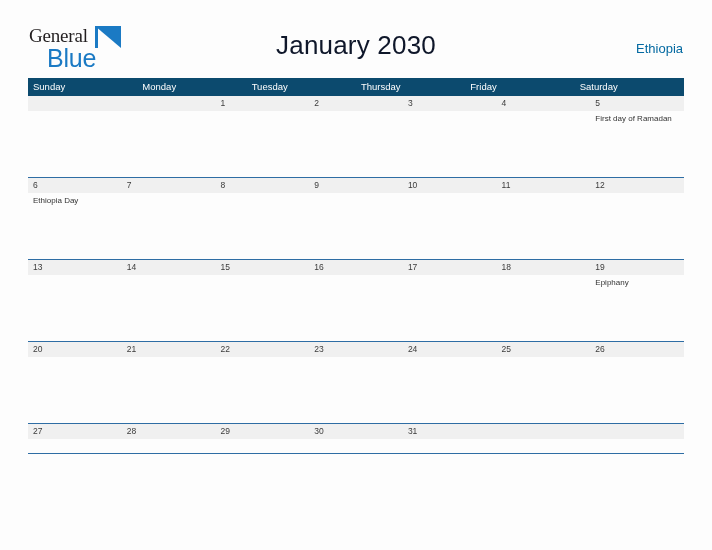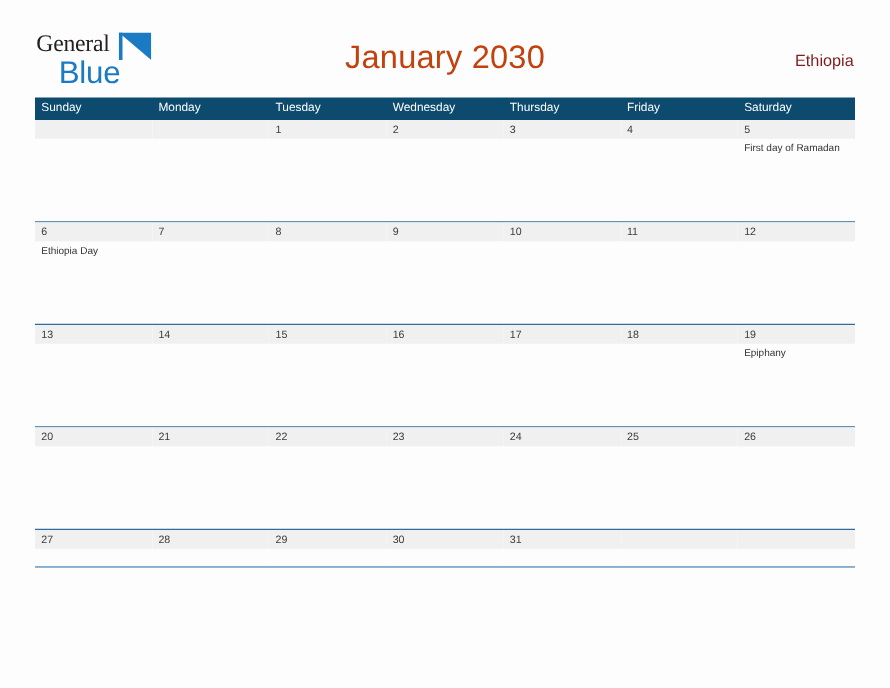--- a/index.html
+++ b/index.html
@@ -63,32 +63,32 @@
     height: 22px;
   }
 
   .cal-title {
     position: absolute;
     left: 0;
     right: 0;
     top: 30px;
     text-align: center;
     font-size: 26px;
-    color: #c2410c;
+    color: #0f172a;
     font-weight: normal;
     font-family: "Liberation Sans", sans-serif;
     letter-spacing: 0.2px;
   }
 
   .cal-country {
     position: absolute;
     right: 29px;
     top: 41px;
     font-size: 13px;
-    color: #7f1d1d;
+    color: #0369a1;
     font-family: "Liberation Sans", sans-serif;
   }
 
   
   .calendar {
     position: absolute;
     left: 28px;
     top: 78px;
     width: 656px;
   }
@@ -179,21 +179,20 @@
 
     <div class="cal-title">January 2030</div>
     <div class="cal-country">Ethiopia</div>
   </div>
 
   <div class="calendar">
     <div class="dow-row" id="dow-row">
         <div class="dow-cell">Sunday</div>
         <div class="dow-cell">Monday</div>
         <div class="dow-cell">Tuesday</div>
-        <div class="dow-cell">Wednesday</div>
         <div class="dow-cell">Thursday</div>
         <div class="dow-cell">Friday</div>
         <div class="dow-cell">Saturday</div>
       </div>
     <div id="weeks-container">
         <div class="week-row">
           <div class="week-cells">
             <div class="day-cell">
               <div class="day-band">
                 <span class="day-num"></span>

